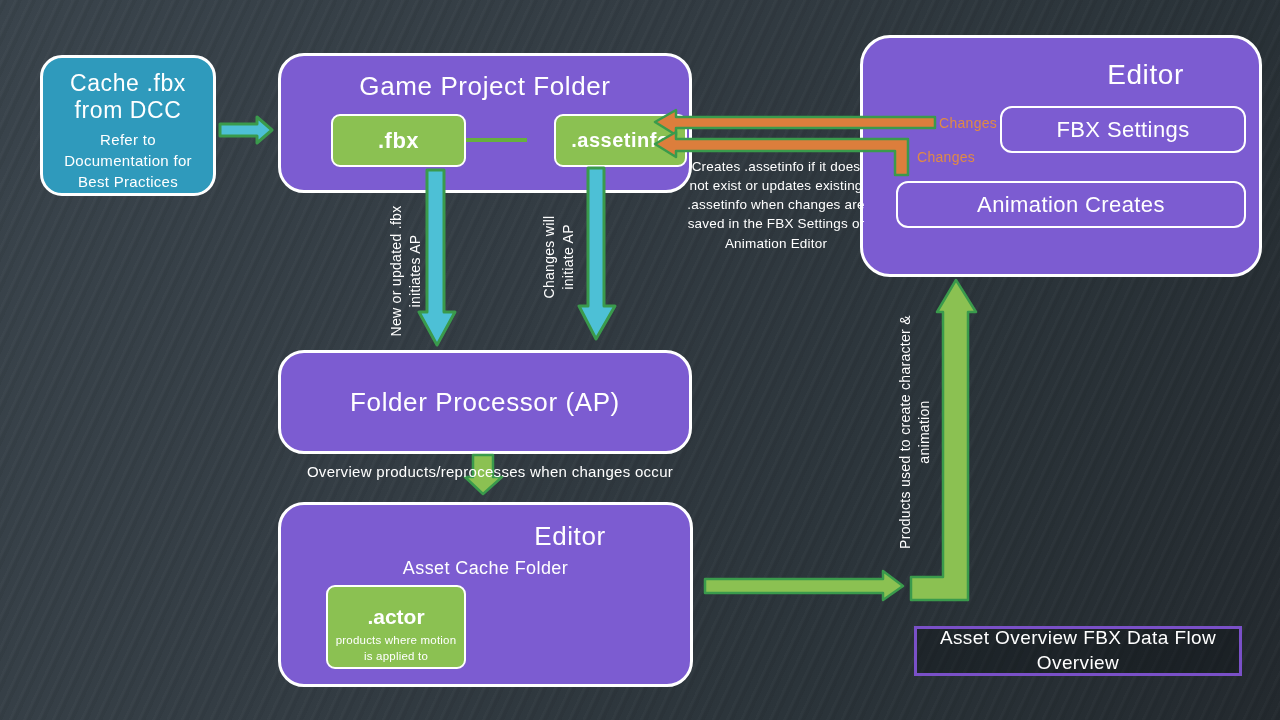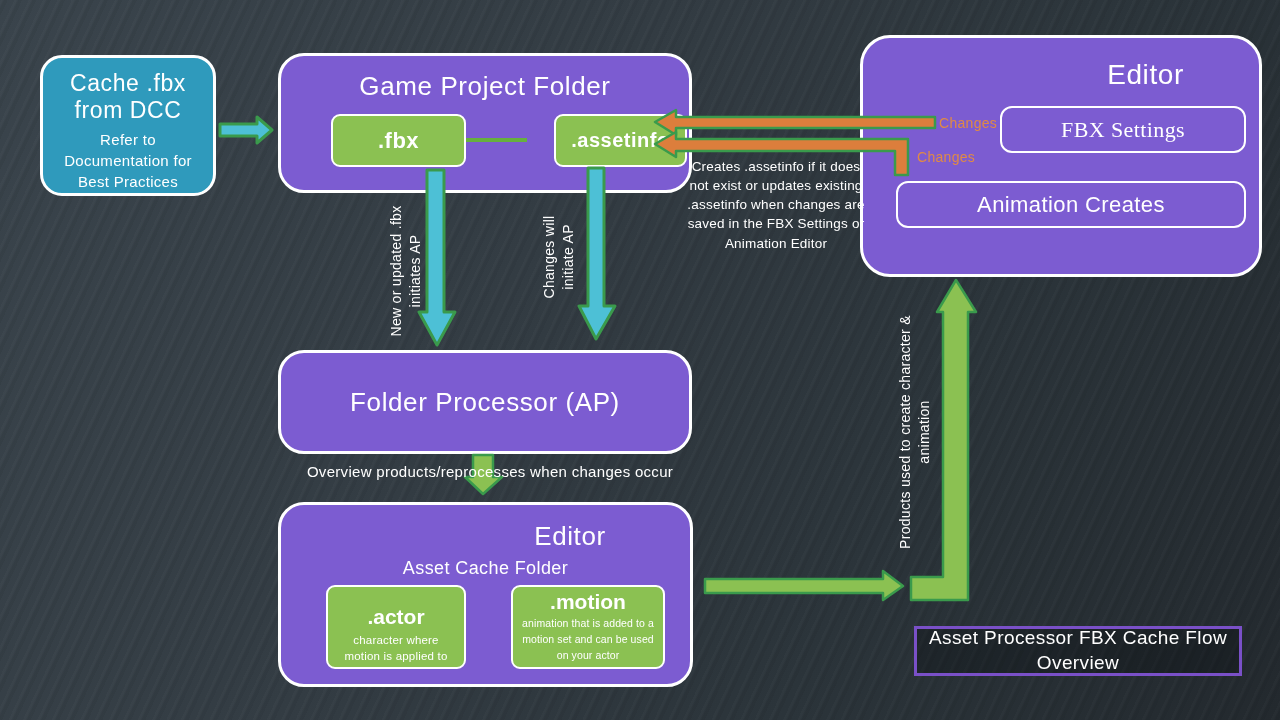--- a/index.html
+++ b/index.html
@@ -61,21 +61,21 @@
   <div class="abs green-box" style="left:50px; top:58px; width:135px; height:53px;">
     <div style="font-size:22px; font-weight:bold; letter-spacing:0.5px;">.fbx</div>
   </div>
   <div class="abs green-box" style="left:241px; top:58px; width:133px; height:53px;margin-left:32px;">
     <div style="font-size:20px; font-weight:bold; letter-spacing:0.5px;">.assetinfo</div>
   </div>
 </div>
 
 <div class="abs purple-node" style="left:860px; top:35px; width:402px; height:242px; border-radius:30px;">
   <div class="abs node-title" style="left:200px; top:21px; width:165px; text-align:center; font-size:28px;">Editor</div>
-  <div class="abs outline-box" style="left:137px; top:68px; width:246px; height:47px;font-family:Liberation Serif, serif;">
+  <div class="abs outline-box" style="left:137px; top:68px; width:246px; height:47px;">
     <div>FBX Settings</div>
   </div>
   <div class="abs outline-box" style="left:33px; top:143px; width:350px; height:47px;">
     <div>Animation Creates</div>
   </div>
 </div>
 
 <svg class="arrow" style="left:653px; top:106px;" width="285" height="32" viewBox="0 0 285 32">
   <polygon class="orange-fill" points="2,16 23,4 23,11 282,11 282,22 23,22 23,29"></polygon>
 </svg>
@@ -105,32 +105,28 @@
 <svg class="arrow" style="left:463px; top:453px;" width="42" height="44" viewBox="0 0 42 44">
   <polygon class="green-fill" points="10,2 30,2 30,24 39,24 20,41 2,24 10,24"></polygon>
 </svg>
 <div class="abs" style="left:300px; top:463px; width:380px; z-index:4; text-align:center; font-size:15px; letter-spacing:0.3px;">Overview products/reprocesses when changes occur</div>
 
 <div class="abs purple-node" style="left:278px; top:502px; width:415px; height:185px; border-radius:26px;">
   <div class="abs node-title" style="left:209px; top:16px; width:160px; text-align:center; font-size:26px;">Editor</div>
   <div class="abs" style="left:0; top:53px; width:100%; text-align:center; font-size:18px; letter-spacing:0.4px;">Asset Cache Folder</div>
   <div class="abs green-box" style="left:45px; top:80px; width:140px; height:84px; padding:2px 6px;justify-content:flex-end;">
     <div style="font-size:21px; font-weight:bold;">.actor</div>
-    <div style="font-size:11.5px; line-height:1.45; margin-top:3px; letter-spacing:0.2px;">character where motion is applied to</div>
-  </div>
-  <div class="abs green-box" style="left:230px; top:80px; width:154px; height:84px; padding:2px 5px;">
-    <div style="font-size:21px; font-weight:bold;">.motion</div>
-    <div style="font-size:10.5px; line-height:1.5; margin-top:2px; letter-spacing:0.1px;">animation that is added to a motion set and can be used on your actor</div>
+    <div style="font-size:11.5px; line-height:1.45; margin-top:3px; letter-spacing:0.2px;">products where motion is applied to</div>
   </div>
 </div>
 
 <svg class="arrow" style="left:703px; top:569px;" width="202" height="34" viewBox="0 0 202 34">
   <polygon class="green-fill" points="2,10 180,10 180,2 200,17 180,31 180,24 2,24"></polygon>
 </svg>
 
 <svg class="arrow" style="left:909px; top:278px;" width="70" height="326" viewBox="0 0 70 326">
   <polygon class="green-fill" points="47,2 67,34 59,34 59,322 2,322 2,299 34,299 34,34 28,34"></polygon>
 </svg>
 <div class="rot-label" style="left:791px; top:412px; width:250px; height:40px;">Products used to create character &amp; animation</div>
 
 <div class="abs" style="left:914px; top:626px; width:328px; height:50px; border:3px solid var(--caption-border,#7a50c8); background:rgba(8,10,14,0.3); z-index:2; display:flex; align-items:center; justify-content:center;">
-  <div style="text-align:center; font-size:19px; line-height:1.3; letter-spacing:0.4px; width:310px;">Asset Processor FBX Cache Flow Overview</div>
+  <div style="text-align:center; font-size:19px; line-height:1.3; letter-spacing:0.4px; width:310px;">Asset Overview FBX Data Flow Overview</div>
 </div>
 
 </body></html>

